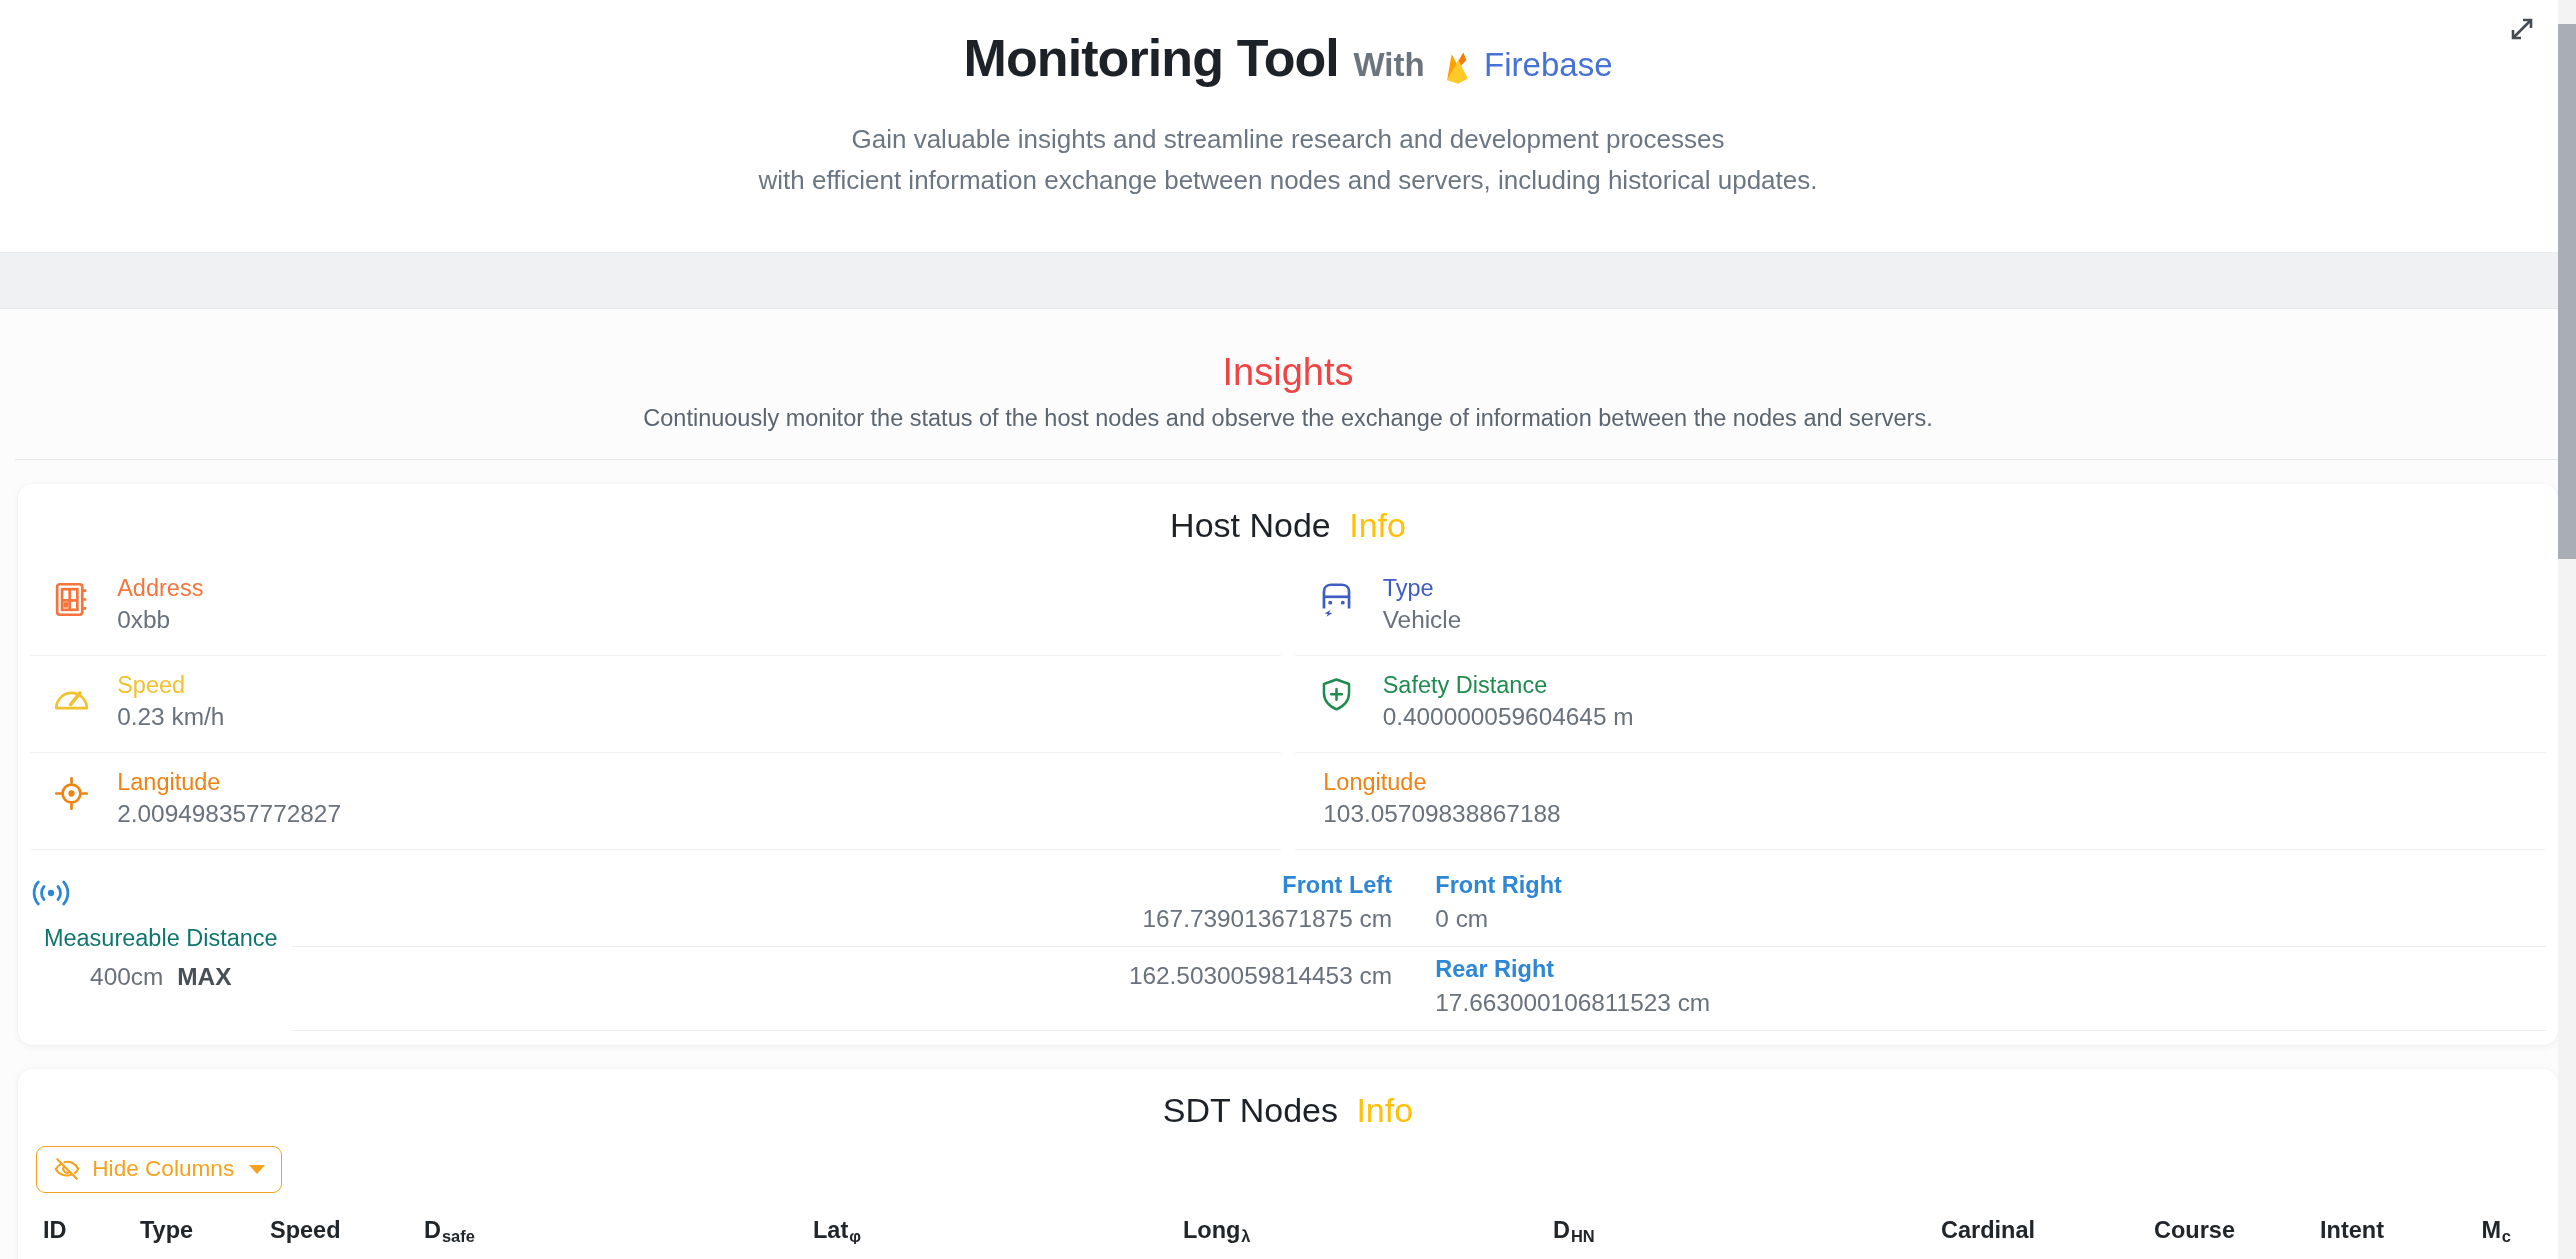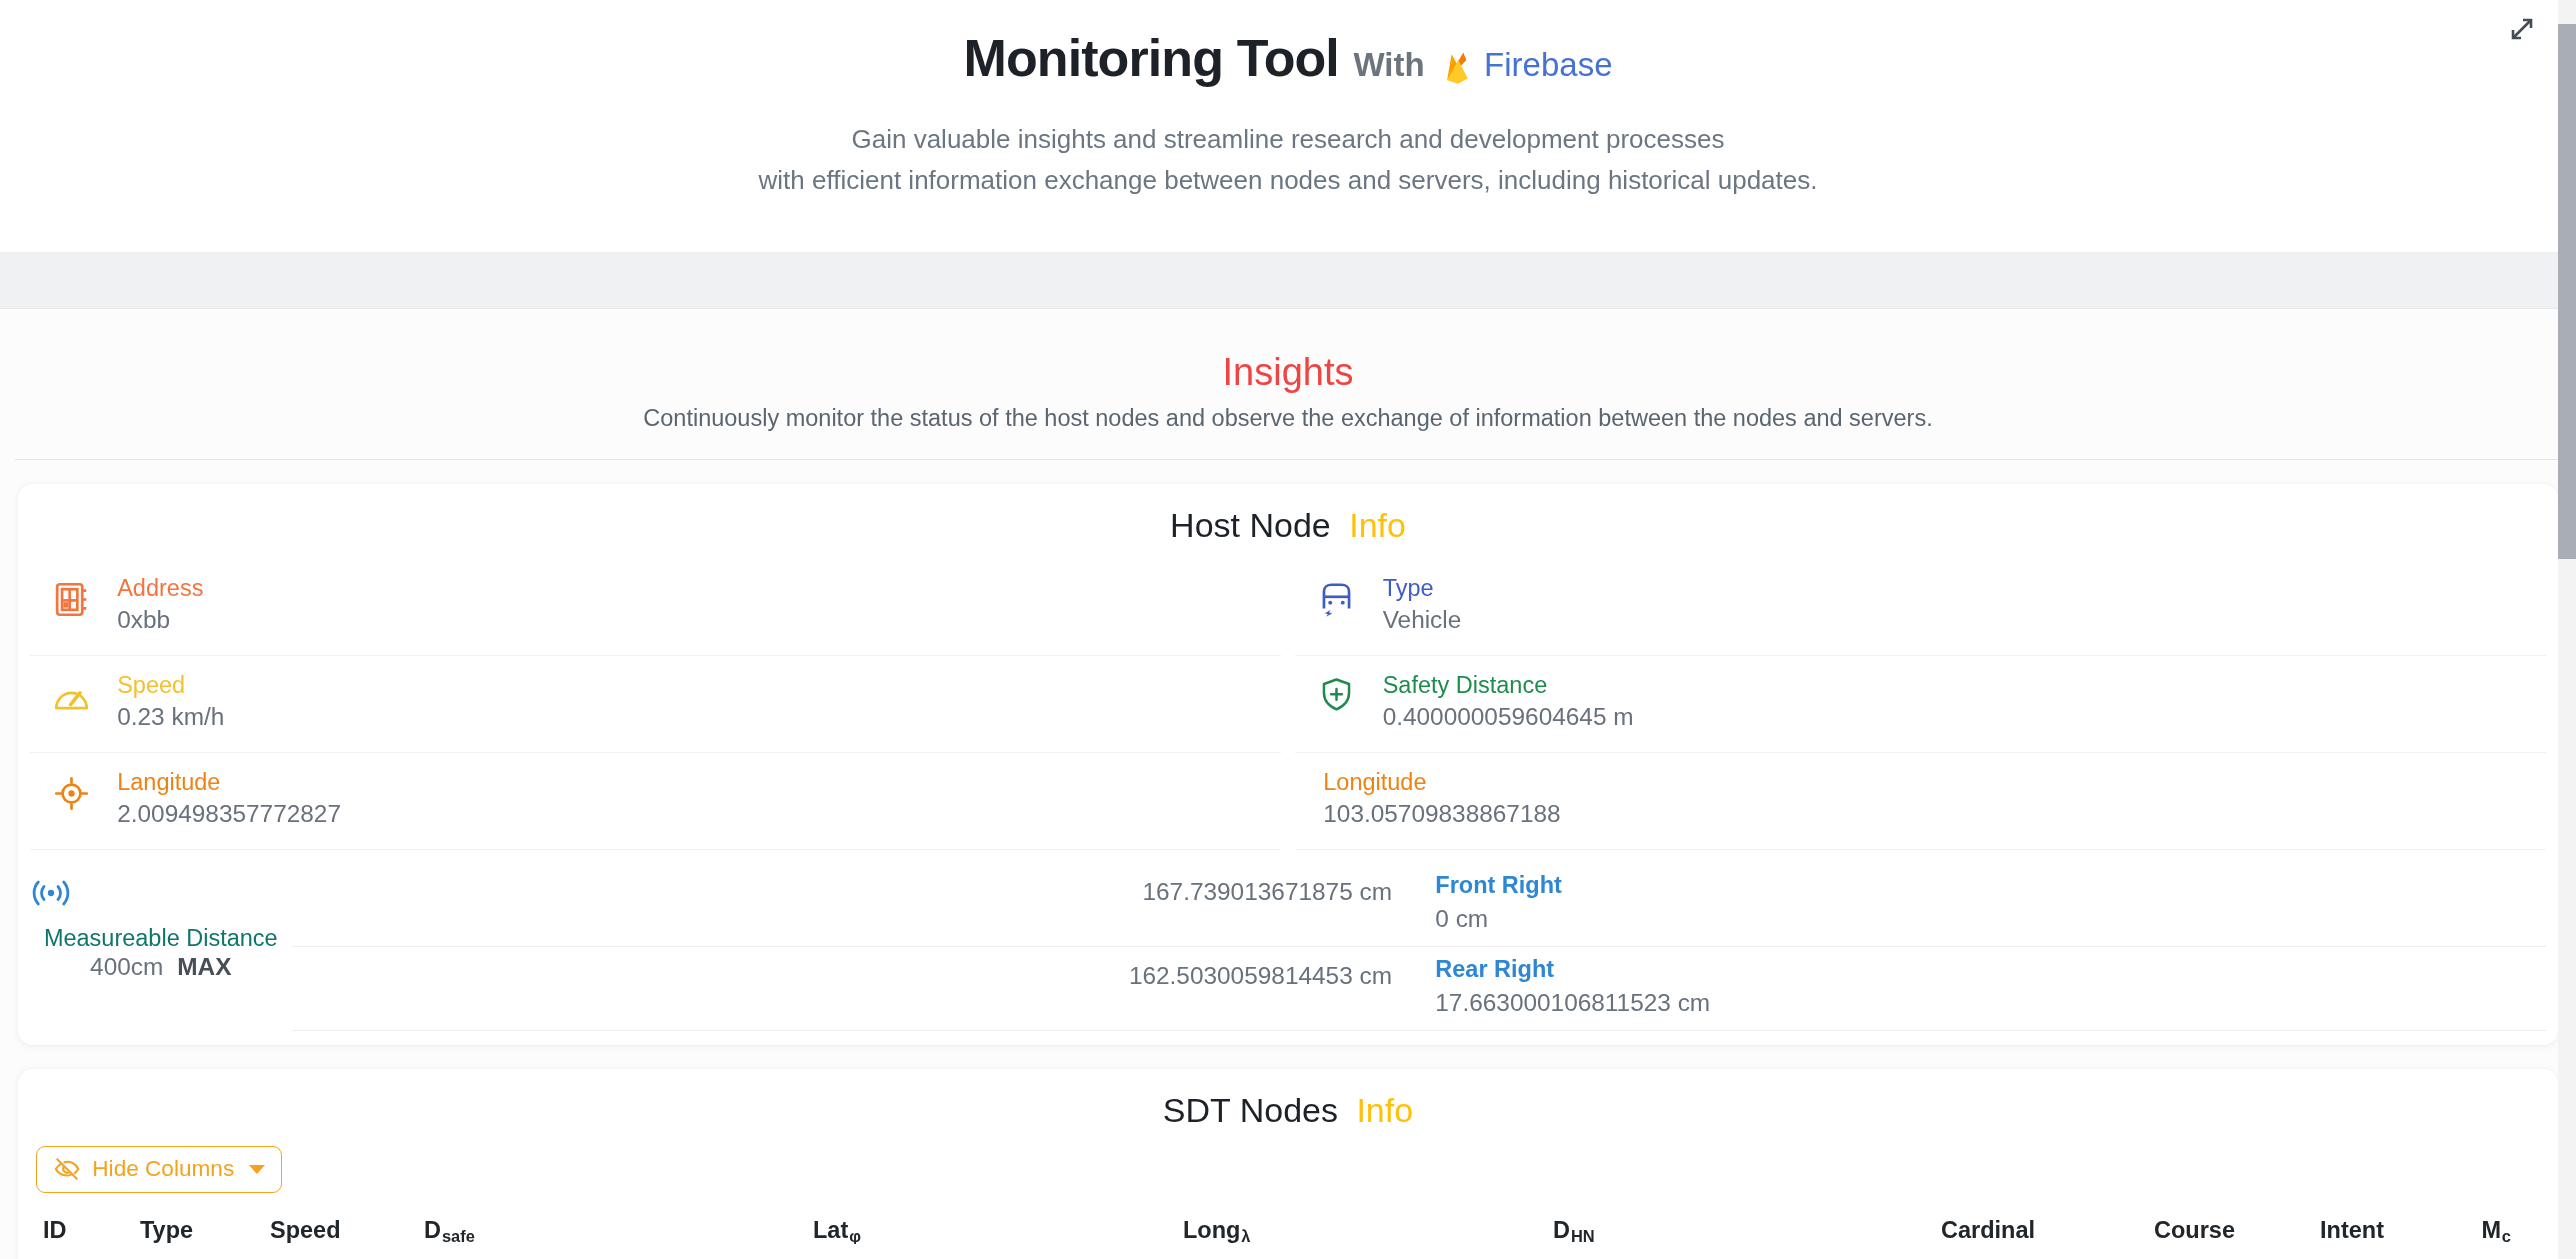--- a/index.html
+++ b/index.html
@@ -39,21 +39,21 @@
   .info-label { font-size:23.5px; font-weight:400; }
   .info-value { font-size:24.4px; color:#68717c; margin-top:4px; }
   .c-address { color:#f4743c; } .c-type { color:#3f5bc4; } .c-speed { color:#f2c12e; }
   .c-safety { color:#1f8b4d; } .c-geo { color:#ee8213; }
 
   
   .distance-row { display:flex; padding:12.7px 11.8px 14.5px; }
   .distance-left { width:262px; text-align:center; padding-top:9px; flex-shrink:0; }
   .distance-left .icon-box { margin:0 auto; width:42px; height:42px; }
   .distance-label { font-size:23.5px; font-weight:400; color:#0f766e; margin-top:11px; }
-  .distance-value { font-size:24.4px; color:#68717c; margin-top:1px; }
+  .distance-value { font-size:24.4px; color:#68717c; margin-top:11px; }
   .distance-value .max { color:#474f57; font-weight:700; margin-left:7.2px; }
   .sensor-grid { flex:1; display:grid; grid-template-columns:1fr 1fr; align-content:start; }
   .sensor-cell { padding:9px 27px 12.7px; border-bottom:0.9px solid #e9edf0; }
   .sensor-cell.right-align { text-align:right; }
   .sensor-cell.left-align { text-align:left; padding-left:16.3px; }
   .sensor-label { font-size:23.5px; font-weight:700; color:#2e87d5; }
   .sensor-value { font-size:24.4px; color:#68717c; margin-top:6.3px; }
 
   
   .sdt-card { padding-bottom:108px; }
@@ -217,20 +217,21 @@
       </span>
       <div class="distance-label">Measureable Distance</div>
       <div class="distance-value">
         <span>400cm</span>
         <span class="max">MAX</span>
       </div>
     </div>
 
     <div class="sensor-grid">
       <div class="sensor-cell right-align">
+        <div class="sensor-label">Front Left</div>
         <div class="sensor-value">167.739013671875 cm</div>
       </div>
       <div class="sensor-cell left-align">
         <div class="sensor-label">Front Right</div>
         <div class="sensor-value">0 cm</div>
       </div>
       <div class="sensor-cell right-align">
         <div class="sensor-value">162.5030059814453 cm</div>
       </div>
       <div class="sensor-cell left-align">

